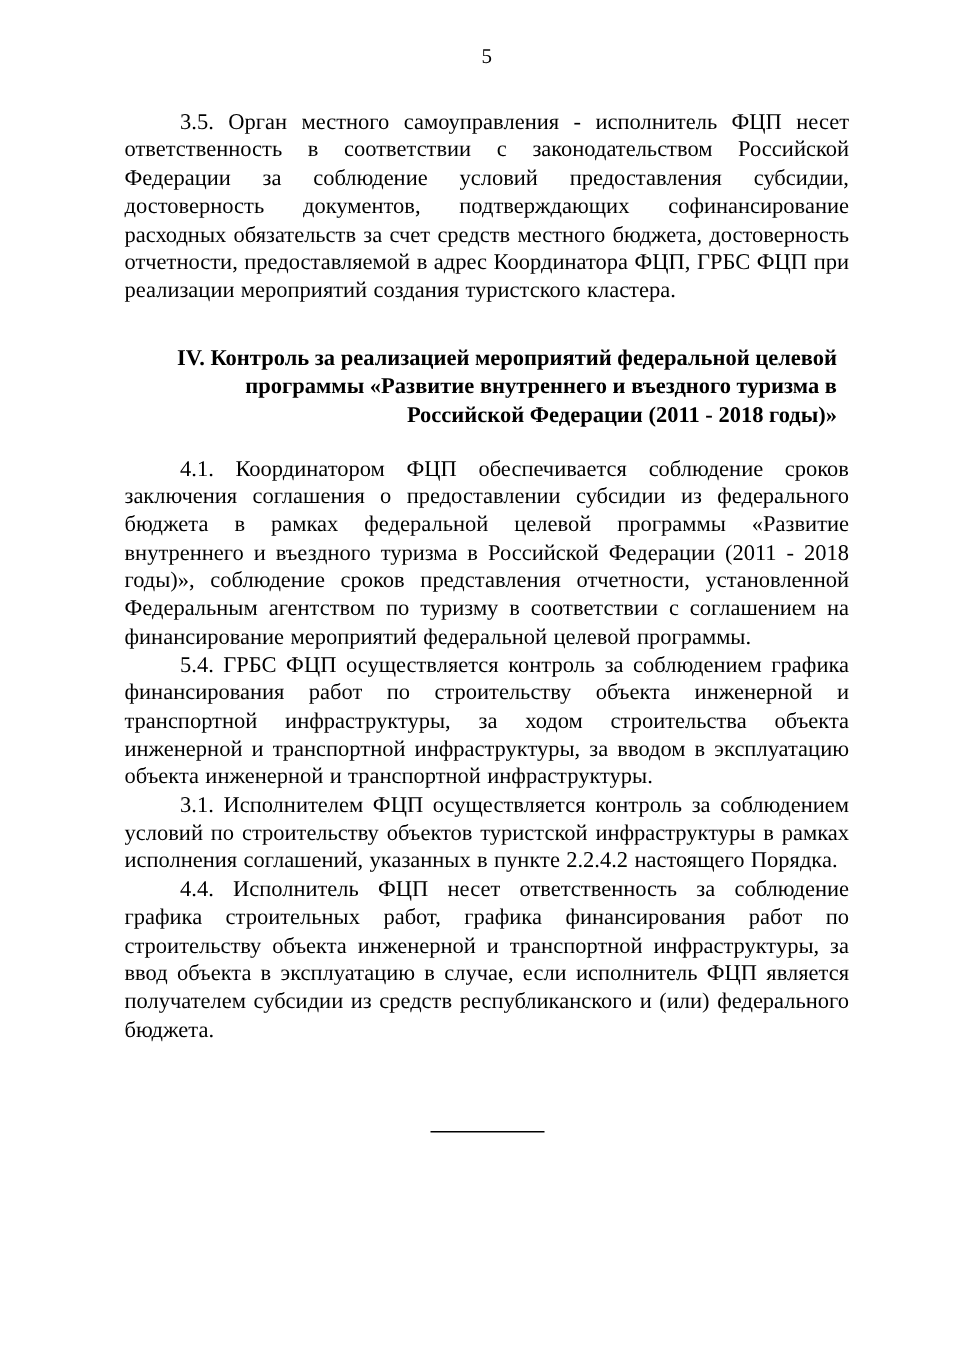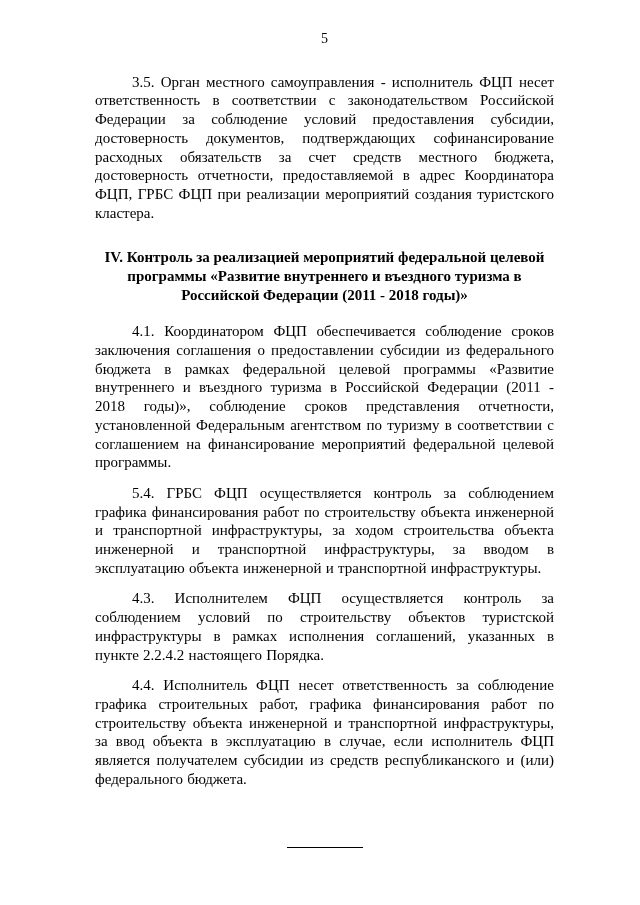--- a/index.html
+++ b/index.html
@@ -19,29 +19,29 @@
     line-height: 18.7px;
     color: #000000;
     overflow: hidden;
   }
   .page-number {
     text-align: center;
     margin: 0 0 24px 0;
     font-size: 14px;
   }
   p.para {
-    margin: 12px;
+    margin: 0;
     text-align: justify;
     text-indent: 37px;
     word-spacing: 0.5px;
   }
   h2.section-heading {
     font-size: 15px;
     font-weight: bold;
-    text-align: center;
+    text-align: right;
     margin: 26px 8px 17px 8px;
     line-height: 19px;
   }
   .footnote-rule {
     margin: 58px auto 0 auto;
     width: 76px;
     height: 0;
     border-top: 1px solid #000000;
   }
 </style>
@@ -53,19 +53,19 @@
   <div class="page-number">5</div>
 
   <p class="para">3.5. Орган местного самоуправления - исполнитель ФЦП несет ответственность в соответствии с законодательством Российской Федерации за соблюдение условий предоставления субсидии, достоверность документов, подтверждающих софинансирование расходных обязательств за счет средств местного бюджета, достоверность отчетности, предоставляемой в адрес Координатора ФЦП, ГРБС ФЦП при реализации мероприятий создания туристского кластера.</p>
 
   <h2 class="section-heading">IV. Контроль за реализацией мероприятий федеральной целевой программы «Развитие внутреннего и въездного туризма в Российской Федерации (2011 - 2018 годы)»</h2>
 
   <p class="para">4.1. Координатором ФЦП обеспечивается соблюдение сроков заключения соглашения о предоставлении субсидии из федерального бюджета в рамках федеральной целевой программы «Развитие внутреннего и въездного туризма в Российской Федерации (2011 - 2018 годы)», соблюдение сроков представления отчетности, установленной Федеральным агентством по туризму в соответствии с соглашением на финансирование мероприятий федеральной целевой программы.</p>
 
   <p class="para">5.4. ГРБС ФЦП осуществляется контроль за соблюдением графика финансирования работ по строительству объекта инженерной и транспортной инфраструктуры, за ходом строительства объекта инженерной и транспортной инфраструктуры, за вводом в эксплуатацию объекта инженерной и транспортной инфраструктуры.</p>
 
-  <p class="para">4.3. Исполнителем ФЦП осуществляется контроль за соблюдением условий по строительству объектов туристской инфраструктуры в рамках исполнения соглашений, указанных в пункте 2.2.4.2 настоящего Порядка.</p>
+  <p class="para">3.1. Исполнителем ФЦП осуществляется контроль за соблюдением условий по строительству объектов туристской инфраструктуры в рамках исполнения соглашений, указанных в пункте 2.2.4.2 настоящего Порядка.</p>
 
   <p class="para">4.4. Исполнитель ФЦП несет ответственность за соблюдение графика строительных работ, графика финансирования работ по строительству объекта инженерной и транспортной инфраструктуры, за ввод объекта в эксплуатацию в случае, если исполнитель ФЦП является получателем субсидии из средств республиканского и (или) федерального бюджета.</p>
 
   <div class="footnote-rule"></div>
 
 </div>
 
 </body></html>

